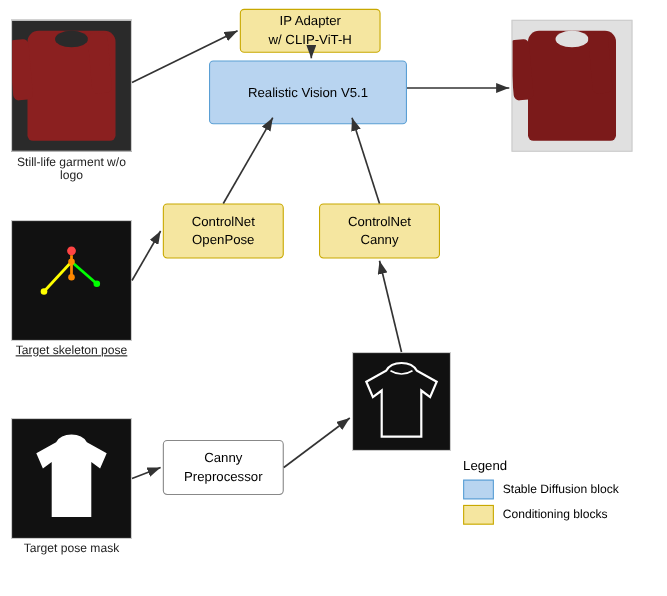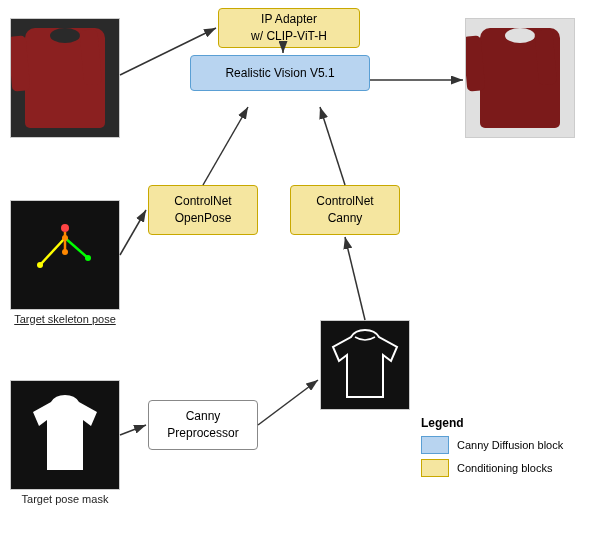--- a/index.html
+++ b/index.html
@@ -152,31 +152,31 @@
     }
 
     
     .block-blue {
       background: #b8d4f0;
       border: 1.5px solid #5a9fd4;
       border-radius: 4px;
       left: 190px;
       top: 55px;
       width: 180px;
-      height: 36px;
+      height: 58px;
     }
 
     
     .block-yellow-ip {
       background: #f5e6a0;
       border: 1.5px solid #c8a800;
       border-radius: 4px;
       left: 218px;
       top: 8px;
-      width: 142px;
+      width: 128px;
       height: 40px;
     }
 
     
     .block-yellow-op {
       background: #f5e6a0;
       border: 1.5px solid #c8a800;
       border-radius: 4px;
       left: 148px;
       top: 185px;
@@ -225,21 +225,21 @@
     }
 
     
     .legend {
       position: absolute;
       right: 15px;
       bottom: 60px;
       width: 170px;
     }
     .legend-title {
-      font-weight: bold;
+      font-weight: normal;
       font-size: 12px;
       margin-bottom: 6px;
     }
     .legend-item {
       display: flex;
       align-items: center;
       margin-bottom: 5px;
       font-size: 11px;
     }
     .legend-box {
@@ -270,20 +270,21 @@
     .canny-svg { width: 80px; height: 80px; }
   </style>
 </head>
 <body>
 
 <div class="diagram">
 
   <div class="img-box img-garment">
     <div class="img-garment-inner"></div>
   </div>
+  <div class="img-label" style="left:5px; top:142px;">Still-life garment w/o logo</div>
 
   <div class="img-box img-skeleton">
     <svg class="skeleton-svg" viewBox="0 0 90 90">
 
       <circle cx="45" cy="18" r="4" fill="#FF4444"></circle>
 
       <line x1="45" y1="22" x2="45" y2="42" stroke="#FF8800" stroke-width="2.5"></line>
 
       <line x1="45" y1="28" x2="20" y2="55" stroke="#FFFF00" stroke-width="2.5"></line>
 
@@ -377,21 +378,21 @@
     <line x1="258" y1="425" x2="318" y2="380" stroke="#333" stroke-width="1.5" marker-end="url(#arrowhead)"></line>
 
     <line x1="365" y1="320" x2="345" y2="237" stroke="#333" stroke-width="1.5" marker-end="url(#arrowhead)"></line>
 
   </svg>
 
   <div class="legend">
     <div class="legend-title">Legend</div>
     <div class="legend-item">
       <div class="legend-box legend-box-blue"></div>
-      <span>Canny Diffusion block</span>
+      <span>Stable Diffusion block</span>
     </div>
     <div class="legend-item">
       <div class="legend-box legend-box-yellow"></div>
       <span>Conditioning blocks</span>
     </div>
   </div>
 
 </div>
 
 </body></html>

